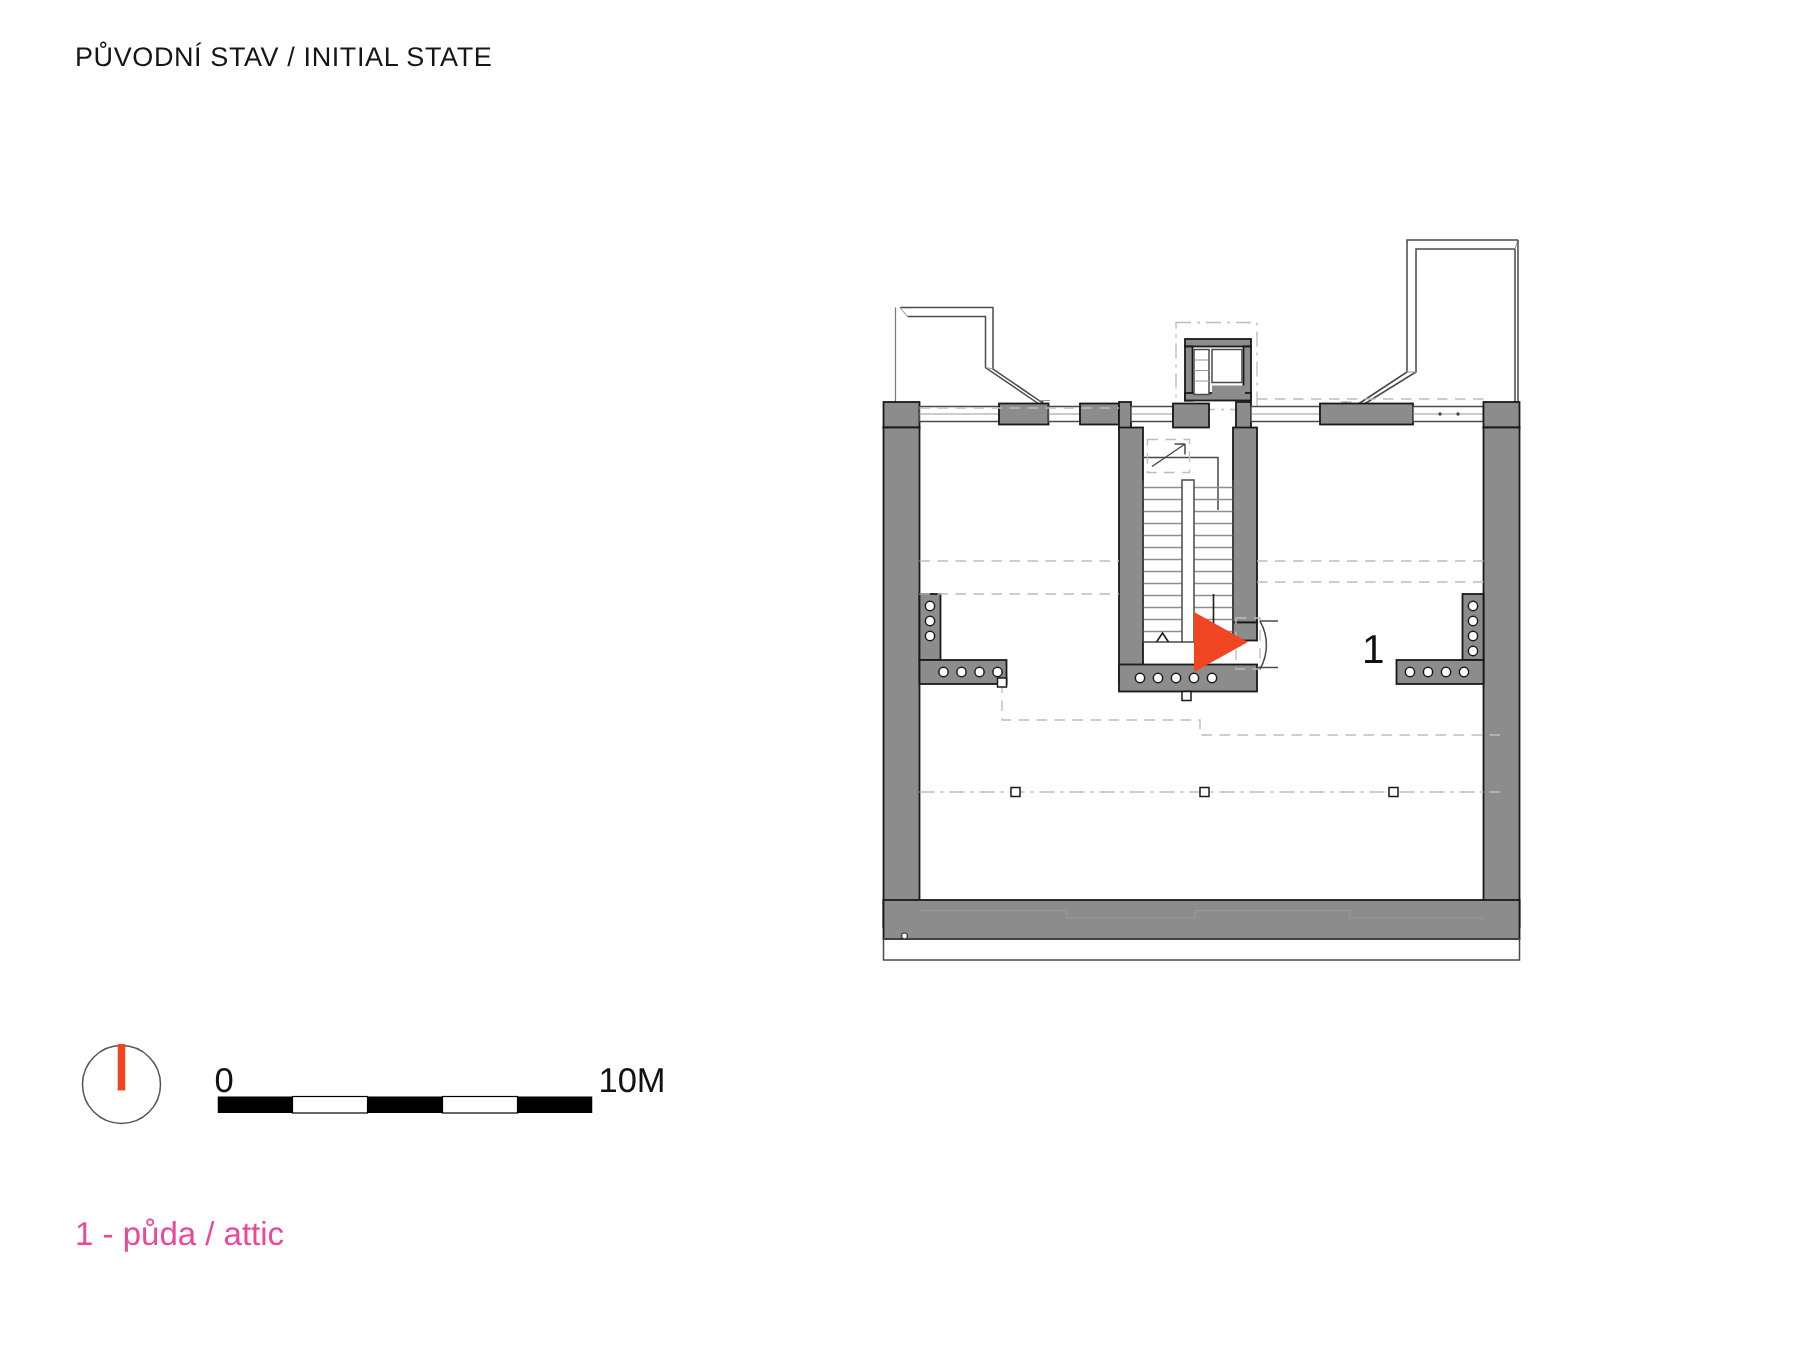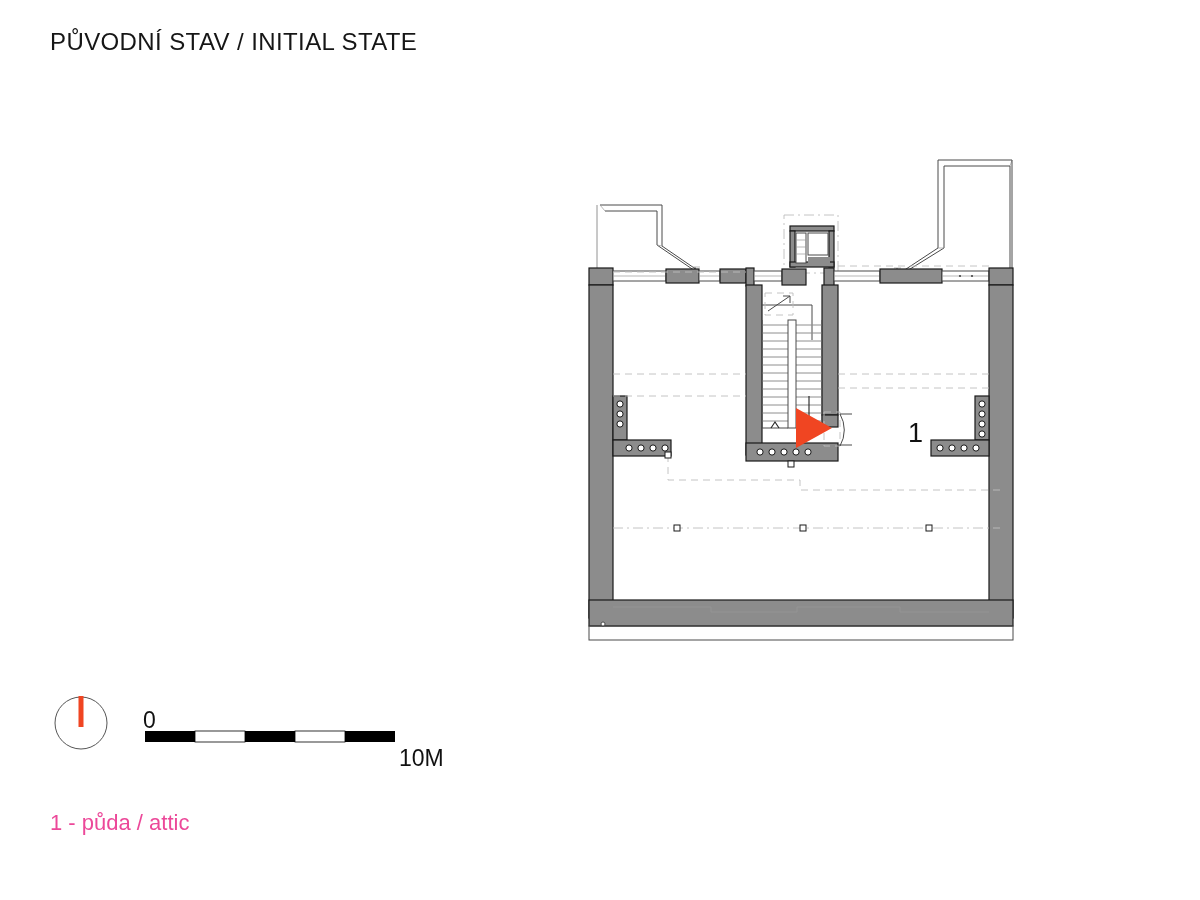--- a/index.html
+++ b/index.html
@@ -14,21 +14,21 @@
     font-family: "Liberation Sans", sans-serif;
     color: #111111;
     overflow: hidden;
   }
 
   
   #title {
     position: absolute;
     left: 50px;
     top: 28px;
-    font-size: 24px;
+    font-size: 18px;
     letter-spacing: 0.4px;
     font-weight: 400;
     white-space: nowrap;
     color: #161616;
   }
 
   
   #plan-wrap {
     position: absolute;
     left: 0;
@@ -57,21 +57,21 @@
     width: 250px;
     height: 48px;
   }
   .scale-label {
     position: absolute;
     font-size: 23px;
     color: #111;
     white-space: nowrap;
   }
   #scale-zero { left: 143px; top: 707px; }
-  #scale-max  { left: 399px; top: 745px; }
+  #scale-max  { left: 399px; top: 707px; }
 
   #caption {
     position: absolute;
     left: 50px;
     top: 810px;
     font-size: 22px;
     color: #ec4899;
     white-space: nowrap;
   }
 </style>

